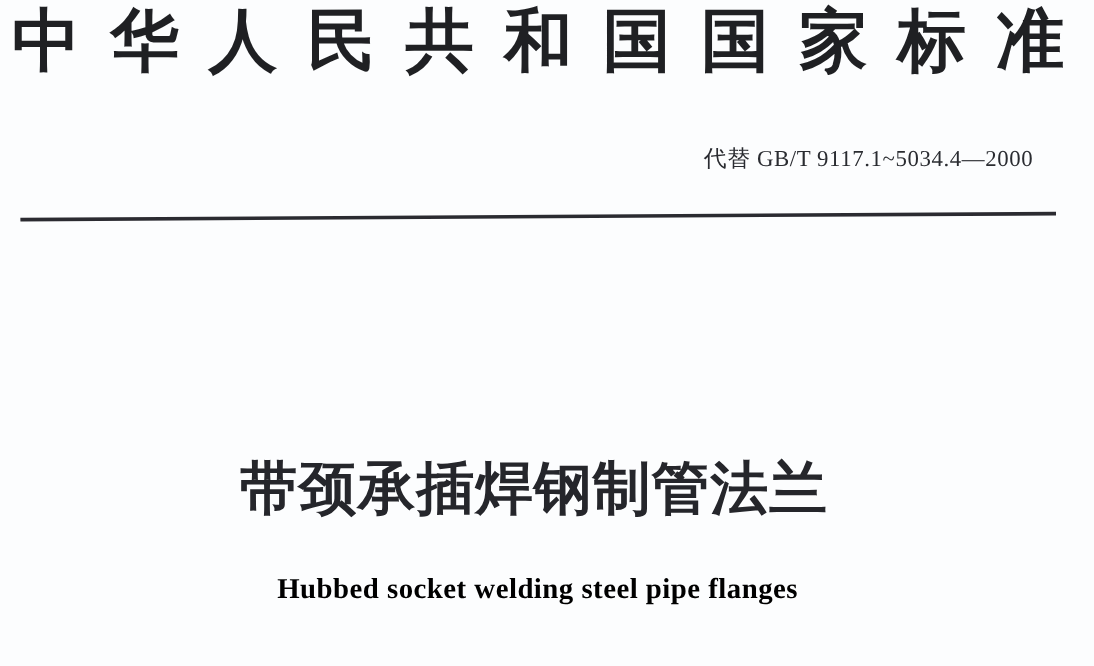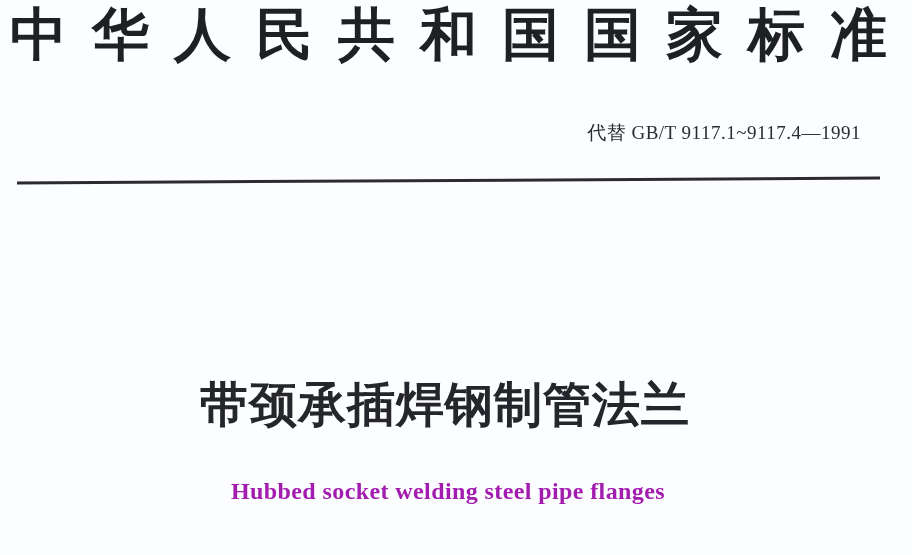--- a/index.html
+++ b/index.html
@@ -61,50 +61,50 @@
     left: 17px; top: 179px;
     width: 863px; height: 3px;
     background: var(--rule);
     transform: rotate(-0.33deg);
     transform-origin: center;
   }
   
   .doc-title-zh {
     position: absolute;
     left: 200px; top: 382px;
-    font-family: Liberation Mono, monospace;
+    font-family: Liberation Sans, sans-serif;
     font-weight: 700;
     font-size: 48px;
     line-height: 52px;
     letter-spacing: 1px;
     white-space: nowrap;
     color: #25262b;
   }
   
   .doc-title-en {
     position: absolute;
     left: 231px; top: 477px;
     font-family: "Liberation Serif", "DejaVu Serif", serif;
     font-weight: 700;
     font-size: 24px;
     line-height: 28px;
     letter-spacing: 0.4px;
     white-space: nowrap;
-    color: #a21caf;
+    color: #000000;
   }
 </style>
 </head>
 <body>
 
 <div class="page">
 
   <div class="std-header">中华人民共和国国家标准</div>
 
 
-  <div class="std-replaces">代替 GB/T 9117.1~9117.4—1991</div>
+  <div class="std-replaces">代替 GB/T 9117.1~5034.4—2000</div>
 
   <div class="header-rule"></div>
 
   <div class="doc-title-zh">带颈承插焊钢制管法兰</div>
 
   <div class="doc-title-en">Hubbed socket welding steel pipe flanges</div>
 
 </div>
 
 </body></html>

